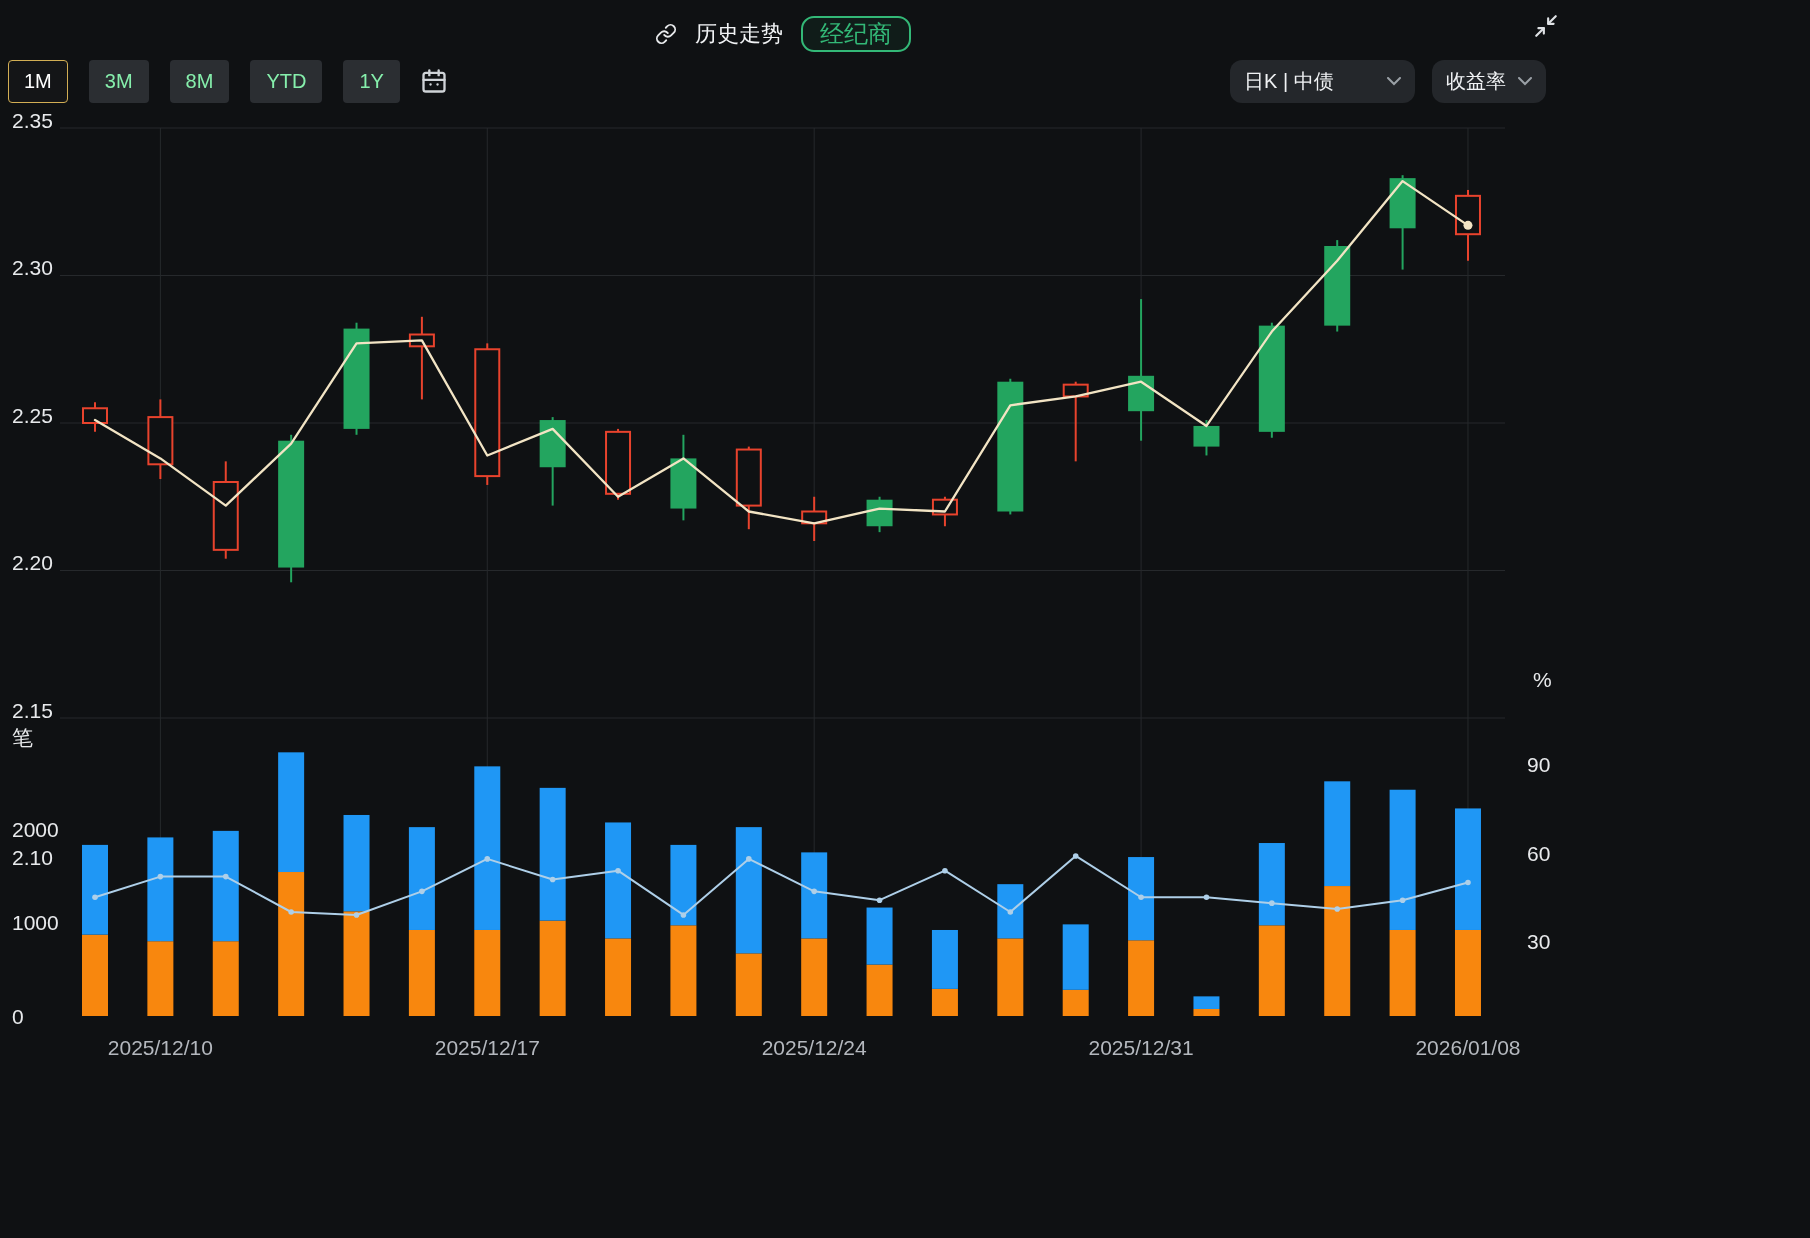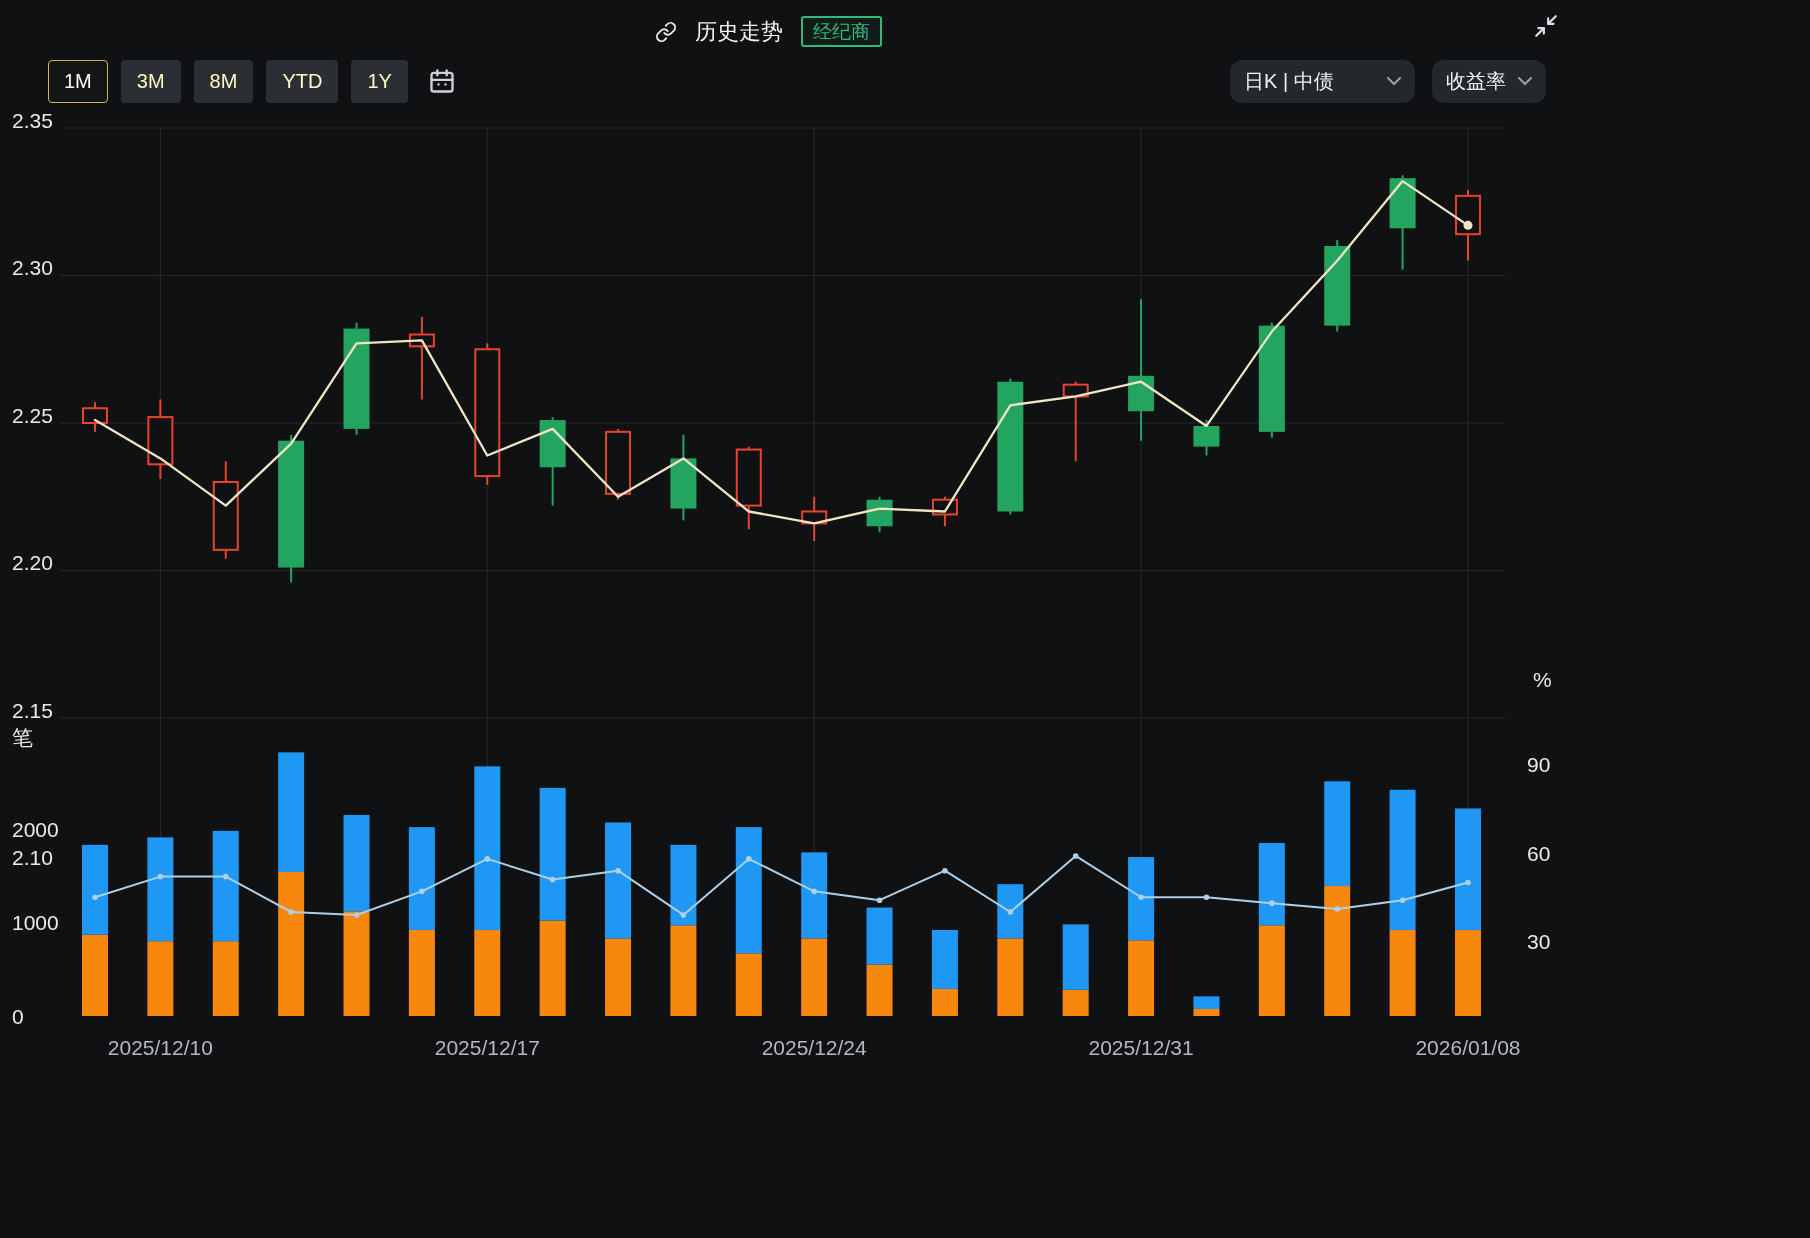--- a/index.html
+++ b/index.html
@@ -4,28 +4,28 @@
 <style>
   html,body{margin:0;padding:0;}
   body{
     width:1810px;height:1238px;position:relative;overflow:hidden;
     background:var(--background,#0f1113);
     font-family:"Liberation Sans",sans-serif;color:#e8eaec;
   }
   #chart{position:absolute;left:0;top:0;z-index:0;}
   .hdr-group{position:absolute;left:655px;top:16px;display:flex;align-items:center;gap:18px;z-index:2;}
   .hdr-title{font-size:22px;color:#f1f3f5;}
-  .badge{font-size:19px;line-height:1;padding:4px 10px;border:2px solid var(--badge-green,#33b877);
-         border-radius:3px;color:var(--badge-green,#33b877);background:rgba(45,180,115,.07);cursor:pointer;}
+  .badge{font-size:24px;line-height:1;padding:4px 17px;border:2px solid var(--badge-green,#33b877);
+         border-radius:13px;color:var(--badge-green,#33b877);background:rgba(45,180,115,.07);cursor:pointer;}
   .collapse-btn{position:absolute;left:1531px;top:12px;width:30px;height:30px;background:none;border:none;
                 cursor:pointer;padding:0;z-index:2;}
   .toolbar{position:absolute;left:8px;top:60px;display:flex;align-items:center;gap:13px;z-index:2;}
-  .range-row{display:flex;gap:13px;margin-left:40px;}
+  .range-row{display:flex;gap:21px;}
   .range-btn{height:43px;padding:0 15px;font-size:20px;font-family:inherit;border-radius:4px;
-             border:1px solid transparent;background:#2b2e32;color:#fef9c3;cursor:pointer;}
+             border:1px solid transparent;background:#2b2e32;color:#86efac;cursor:pointer;}
   .range-btn.active{background:#141517;border-color:var(--accent-gold,#d2ae54);color:#ffffff;}
   .cal-btn{background:none;border:none;padding:0;margin-left:7px;cursor:pointer;height:30px;}
   .selects{position:absolute;left:1230px;top:60px;display:flex;gap:17px;z-index:2;}
   .select{height:43px;display:flex;align-items:center;gap:12px;background:#24272b;border-radius:12px;
           padding:0 14px;font-size:20px;color:#f0f2f4;cursor:pointer;box-sizing:border-box;}
   .select.wide{width:185px;justify-content:space-between;}
   svg text{font-family:"Liberation Sans",sans-serif;}
 </style>
 </head>
 <body>

